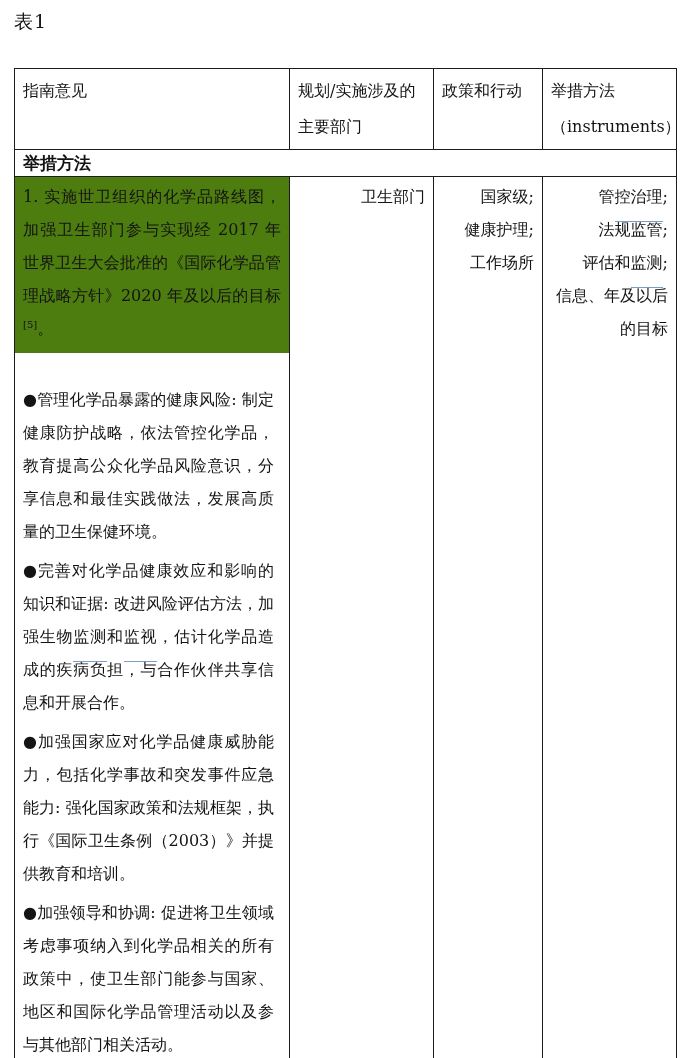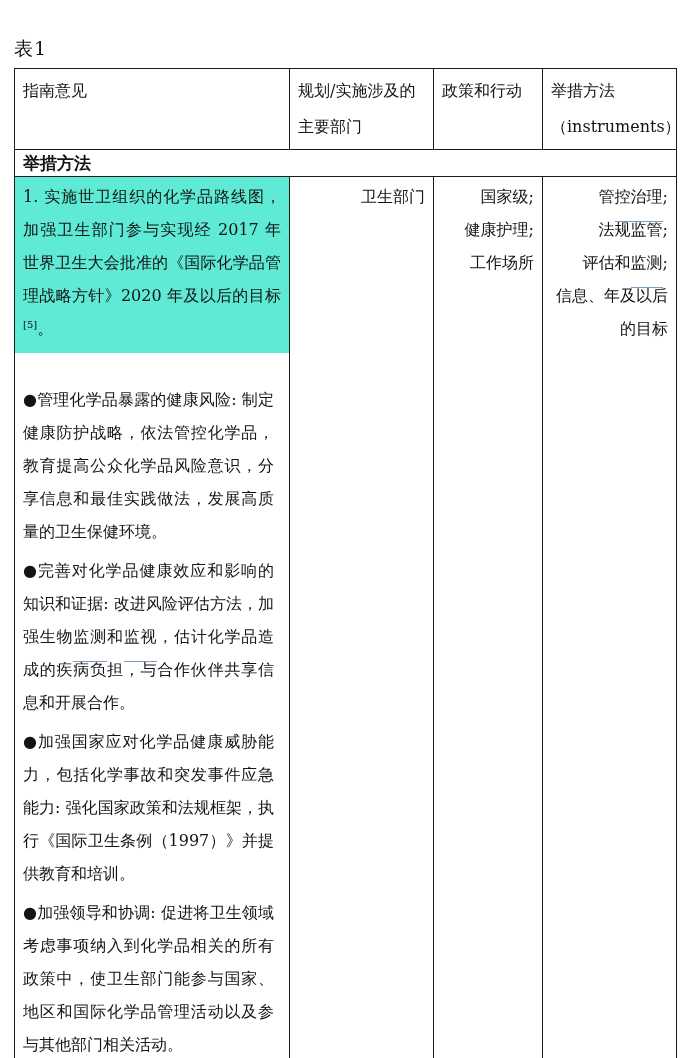--- a/index.html
+++ b/index.html
@@ -13,21 +13,21 @@
     overflow: hidden;
   }
   .page {
     position: relative;
     width: 690px;
     height: 1058px;
   }
   .page-title {
     position: absolute;
     left: 14px;
-    top: 36px;
+    top: 9px;
     font-size: 19px;
     letter-spacing: 1px;
   }
   table.doc-table {
     position: absolute;
     left: 14px;
     top: 68px;
     width: 662px;
     border-collapse: collapse;
     table-layout: fixed;
@@ -56,21 +56,21 @@
     font-size: 17px;
     line-height: 22px;
     padding-top: 2px;
     padding-bottom: 2px;
   }
   .para {
     margin: 0 7px 6px 0;
     text-align: justify;
   }
   .para.shaded {
-    background: #5eead4;
+    background: #4d7c0f;
     margin: -3px -8px 30px -8px;
     padding: 3px 8px 8px 8px;
   }
   .cell-line {
     margin: 0;
     text-align: right;
   }
   .sup {
     font-size: 10px;
     vertical-align: super;
@@ -106,21 +106,21 @@
 
     <tr class="section-row">
       <td colspan="4">举措方法</td>
     </tr>
 
     <tr class="body-row">
       <td>
         <div class="para shaded"><span>1. 实施世卫组织的化学品路线图，加强卫生部门参与实现经 2017 年世界卫生大会批准的《国际化学品管理战略方针》2020 年及以后的目标</span><span class="sup">[5]</span><span>。</span></div>
         <div class="para"><span>●管理化学品暴露的健康风险: 制定健康防护战略，依法管控化学品，教育提高公众化学品风险意识，分享信息和最佳实践做法，发展高质量的卫生保健环境。</span></div>
         <div class="para"><span>●完善对化学品健康效应和影响的知识和证据: 改进风险评估方法，加强生物</span><span class="u-blue">监测</span><span>和</span><span class="u-blue">监视</span><span>，估计化学品造成的疾病负担，与合作伙伴共享信息和开展合作。</span></div>
-        <div class="para"><span>●加强国家应对化学品健康威胁能力，包括化学事故和突发事件应急能力: 强化国家政策和法规框架，执行《国际卫生条例（1997）》并提供教育和培训。</span></div>
+        <div class="para"><span>●加强国家应对化学品健康威胁能力，包括化学事故和突发事件应急能力: 强化国家政策和法规框架，执行《国际卫生条例（2003）》并提供教育和培训。</span></div>
         <div class="para"><span>●加强领导和协调: 促进将卫生领域考虑事项纳入到化学品相关的所有政策中，使卫生部门能参与国家、地区和国际化学品管理活动以及参与其他部门相关活动。</span></div>
       </td>
 
       <td>
         <div class="cell-line">卫生部门</div>
       </td>
 
       <td>
         <div class="cell-line">国家级;</div>
         <div class="cell-line">健康护理;</div>

